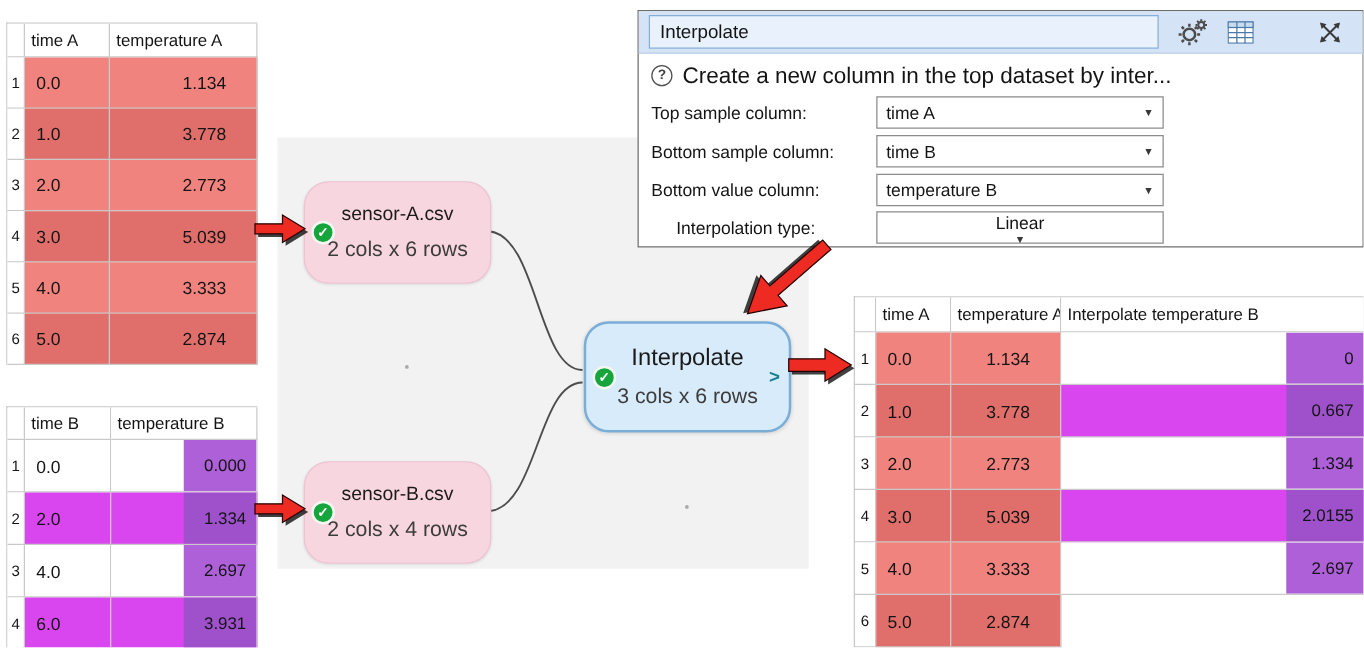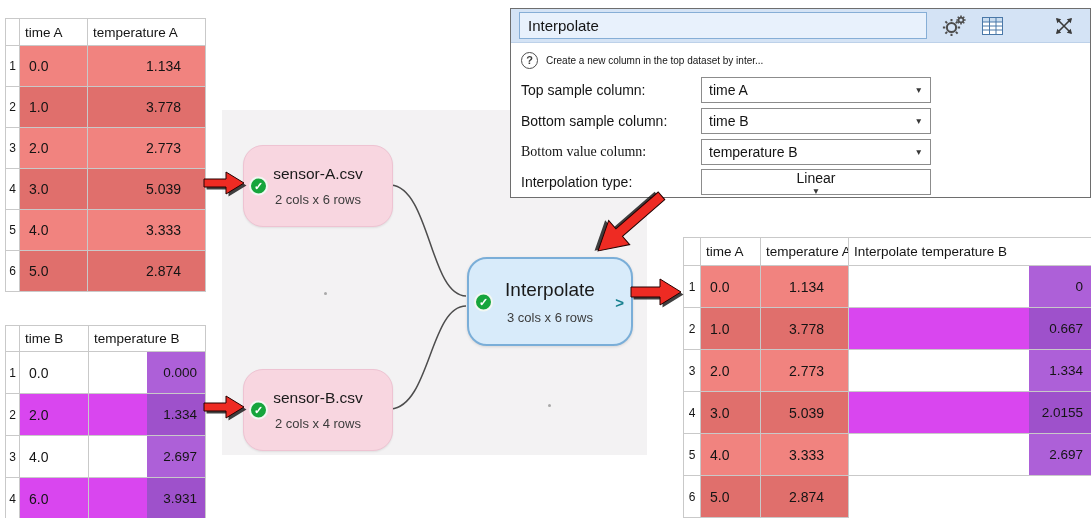--- a/index.html
+++ b/index.html
@@ -31,21 +31,21 @@
   .chip.w58{width:58px;}
   .chip.w62{width:62px;}
 
   
   .node{position:absolute;z-index:3;display:flex;flex-direction:column;align-items:center;justify-content:center;
         gap:9px;border-radius:20px;cursor:pointer;}
   .node-pink{background:#f8d6e0;border:1px solid #eec3d2;box-shadow:0 1px 2px rgba(0,0,0,.08);}
   .node-blue{background:#d8ebfa;border:2px solid #7aaed8;box-shadow:0 1px 3px rgba(0,0,0,.12);}
   .node .ttl{font-size:15.5px;color:#1a1a1a;}
   .node-blue .ttl{font-size:19px;}
-  .node .meta{font-size:13px;color:#3c3c3c;}
+  .node .meta{font-size:17px;color:#3c3c3c;}
   .check{position:absolute;left:5px;top:50%;transform:translateY(-50%);width:19px;height:19px;border-radius:50%;
          background:#16a53c;border:2px solid #f2f7f2;box-sizing:border-box;color:#fff;font-size:11px;font-weight:bold;
          display:flex;align-items:center;justify-content:center;}
   .outmark{position:absolute;right:7px;top:50%;transform:translateY(-50%);font-size:15px;font-weight:bold;color:#17808f;}
 
   
   .arrow{position:absolute;z-index:7;overflow:visible;}
   .arrow .sh{fill:#101010;opacity:.8;}
   .arrow .bd{fill:#ee2b23;stroke:#240000;stroke-width:1;}
 
@@ -53,21 +53,21 @@
   .panel{position:absolute;left:510px;top:8px;width:581px;height:190px;background:#fff;border:1px solid #6e6e6e;
          box-sizing:border-box;z-index:5;}
   .panel-tb{position:absolute;left:0;top:0;width:100%;height:34px;background:#d4e3f5;border-bottom:1px solid #bdd1e9;
             box-sizing:border-box;}
   .title-box{position:absolute;left:8px;top:3px;width:408px;height:27px;background:#e8f1fc;border:1px solid #86aed6;
              box-sizing:border-box;display:flex;align-items:center;padding-left:8px;font-size:15px;cursor:text;}
   .tb-icon{position:absolute;top:5px;width:26px;height:24px;display:flex;align-items:center;justify-content:center;cursor:pointer;}
   .help-row{position:absolute;left:10px;top:40px;height:22px;display:flex;align-items:center;gap:8px;}
   .help-badge{width:17px;height:17px;border-radius:50%;border:1.5px solid #4f4f4f;box-sizing:border-box;display:flex;
               align-items:center;justify-content:center;font-size:11px;font-weight:bold;color:#3f3f3f;flex:0 0 auto;cursor:pointer;}
-  .help-text{font-size:10px;white-space:nowrap;overflow:hidden;max-width:545px;}
+  .help-text{font-size:18px;white-space:nowrap;overflow:hidden;max-width:545px;}
   .flabel{position:absolute;left:10px;height:26px;line-height:26px;font-size:14px;white-space:nowrap;text-align:right;}
   .combo{position:absolute;left:190px;width:230px;height:26px;background:#fff;border:1px solid #8c8c8c;box-sizing:border-box;
          display:flex;align-items:center;justify-content:space-between;padding:0 7px;font-size:14px;cursor:pointer;}
   .combo .chev{font-size:8.5px;color:#383838;}
 </style>
 </head>
 <body>
 
 <div class="screen">
 
@@ -269,26 +269,26 @@
       <span>time A</span>
       <span class="chev">▼</span>
     </div>
 
     <span class="flabel" style="top:99px;">Bottom sample column:</span>
     <div class="combo" style="top:99px;">
       <span>time B</span>
       <span class="chev">▼</span>
     </div>
 
-    <span class="flabel" style="top:130px;font-family:Liberation Serif, serif;">Bottom value column:</span>
+    <span class="flabel" style="top:130px;">Bottom value column:</span>
     <div class="combo" style="top:130px;">
       <span>temperature B</span>
       <span class="chev">▼</span>
     </div>
 
-    <span class="flabel" style="top:160px;">Interpolation type:</span>
+    <span class="flabel" style="top:160px;margin-left:20px;">Interpolation type:</span>
     <div class="combo" style="top:160px;flex-direction:column;">
       <span>Linear</span>
       <span class="chev">▼</span>
     </div>
   </div>
 
 </div>
 
 </body></html>

